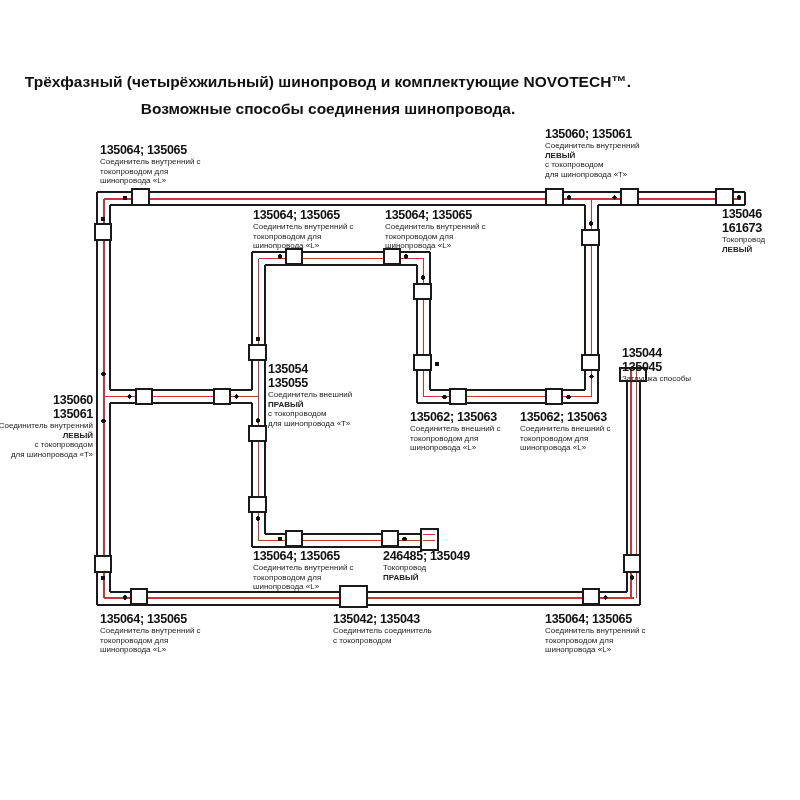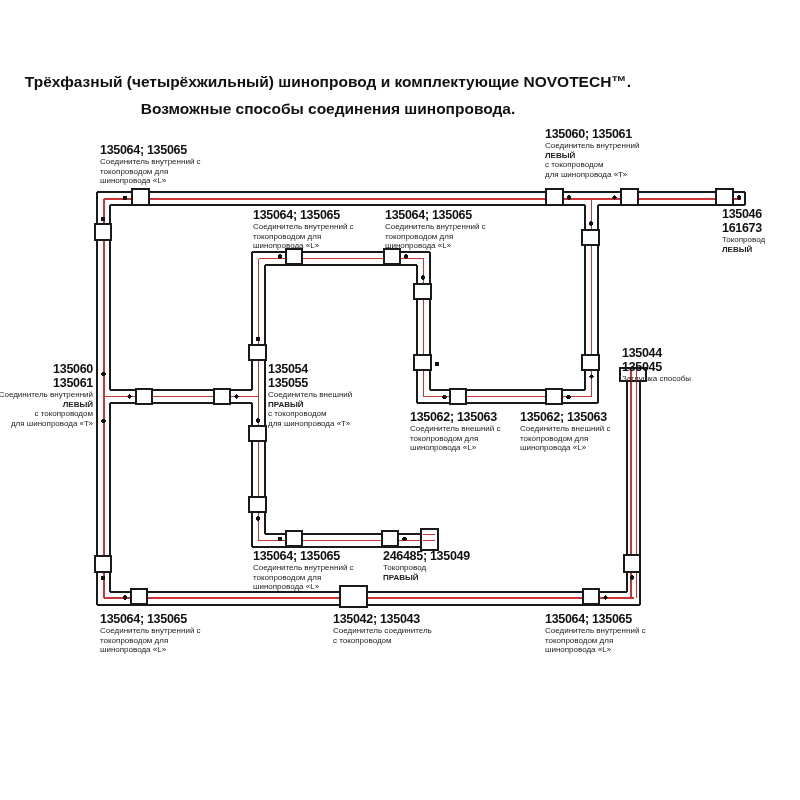--- a/index.html
+++ b/index.html
@@ -5,21 +5,21 @@
   html,body{margin:0;padding:0;background:#fff;}
   body{width:800px;height:800px;position:relative;overflow:hidden;
        font-family:"Liberation Sans","DejaVu Sans",sans-serif;color:#111;}
   .title{position:absolute;left:0;top:38px;width:656px;text-align:center;
          font-size:15.5px;font-weight:bold;line-height:27px;color:#111;margin-top:30px;}
   svg{position:absolute;left:0;top:0;}
   .lbl{position:absolute;}
   .code{font-size:12.5px;font-weight:bold;letter-spacing:-0.3px;line-height:14px;white-space:nowrap;color:#111;}
   .desc{font-size:8px;line-height:9.6px;white-space:nowrap;color:#222;}
   .desc.b{font-weight:bold;}
-  .ra{text-align:right;}
+  .ra{text-align:right;margin-top:31px;}
 </style>
 </head>
 <body>
 
 <div class="title">
   <div>Трёхфазный (четырёхжильный) шинопровод и комплектующие NOVOTECH™.</div>
   <div>Возможные способы соединения шинопровода.</div>
 </div>
 
 <svg width="800" height="800" viewBox="0 0 800 800">

